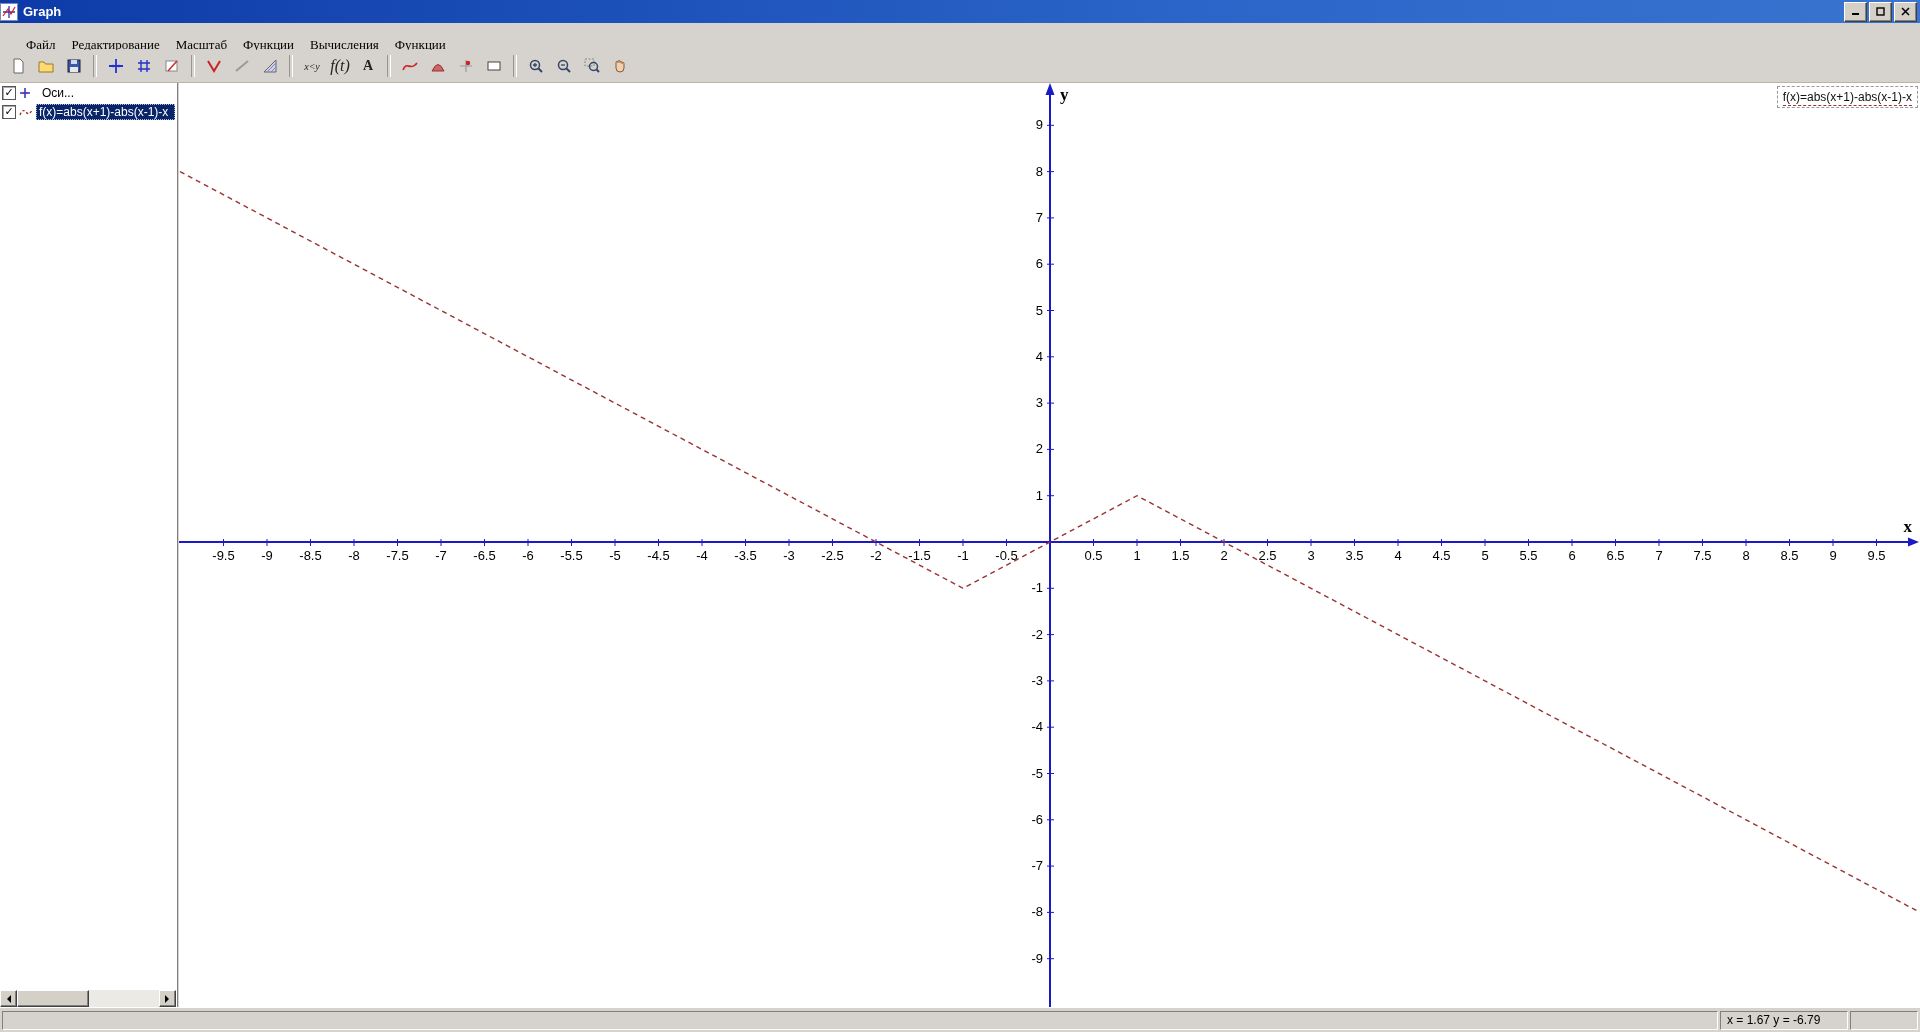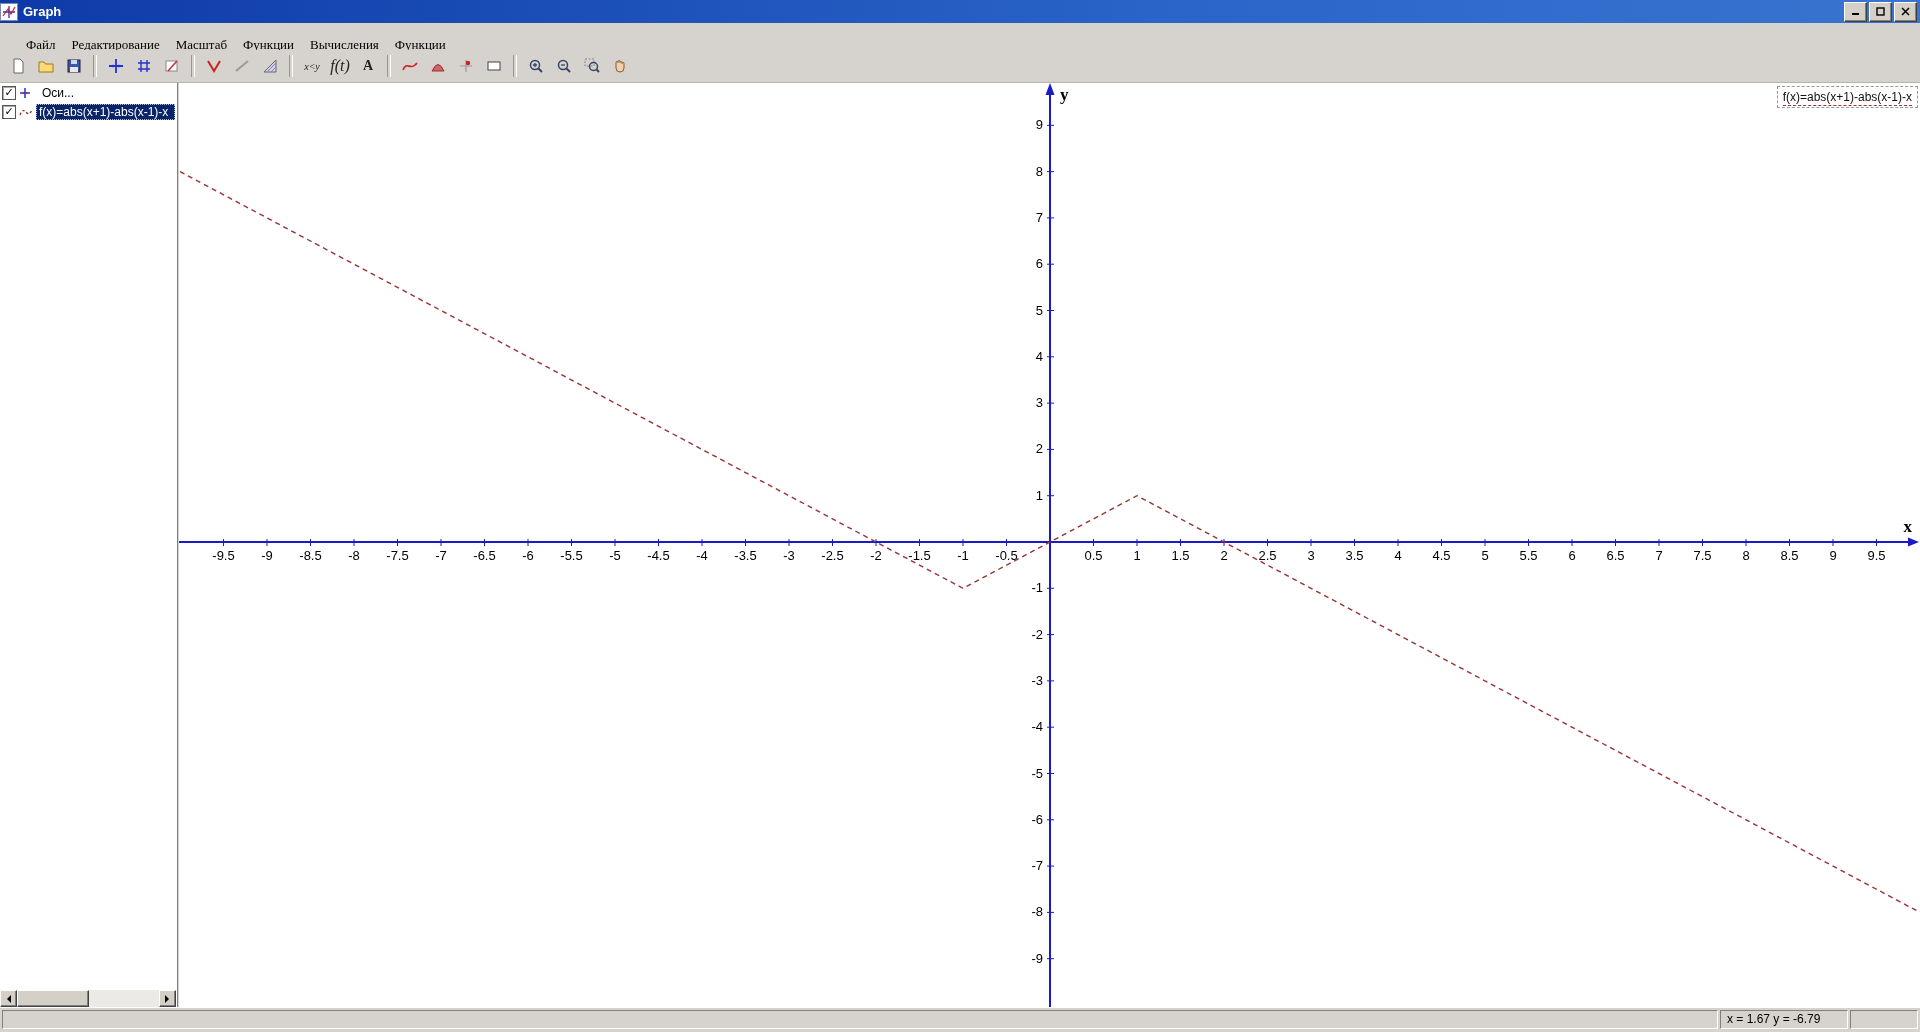--- a/index.html
+++ b/index.html
@@ -86,21 +86,21 @@
     border:1px dashed #9a9a9a;background:#fff;padding:3px 5px;
     font-size:12px;color:#111;
   }
   .plot-legend span{border-bottom:1px dashed #993333;padding-bottom:1px;}
   .tick-label{font-family:"Liberation Sans",sans-serif;font-size:13px;fill:#000;}
   .axis-name{font-family:"Liberation Serif",serif;font-weight:bold;font-size:17px;fill:#000;}
   
   .statusbar{
     position:absolute;bottom:0;left:0;right:0;height:25px;
     background:#d6d3ce;border-top:1px solid #fff;
-    display:flex;align-items:flex-start;padding:2px 2px;box-sizing:border-box;gap:2px;
+    display:flex;align-items:center;padding:2px 2px;box-sizing:border-box;gap:2px;
   }
   .sb-cell{
     height:19px;border:1px solid;border-color:#808080 #fff #fff #808080;
     box-sizing:border-box;font-size:12px;line-height:17px;color:#000;
   }
   .sb-main{flex:1;}
   .sb-coords{width:128px;padding:0 6px;}
   .sb-end{width:68px;}
 </style>
 </head>

